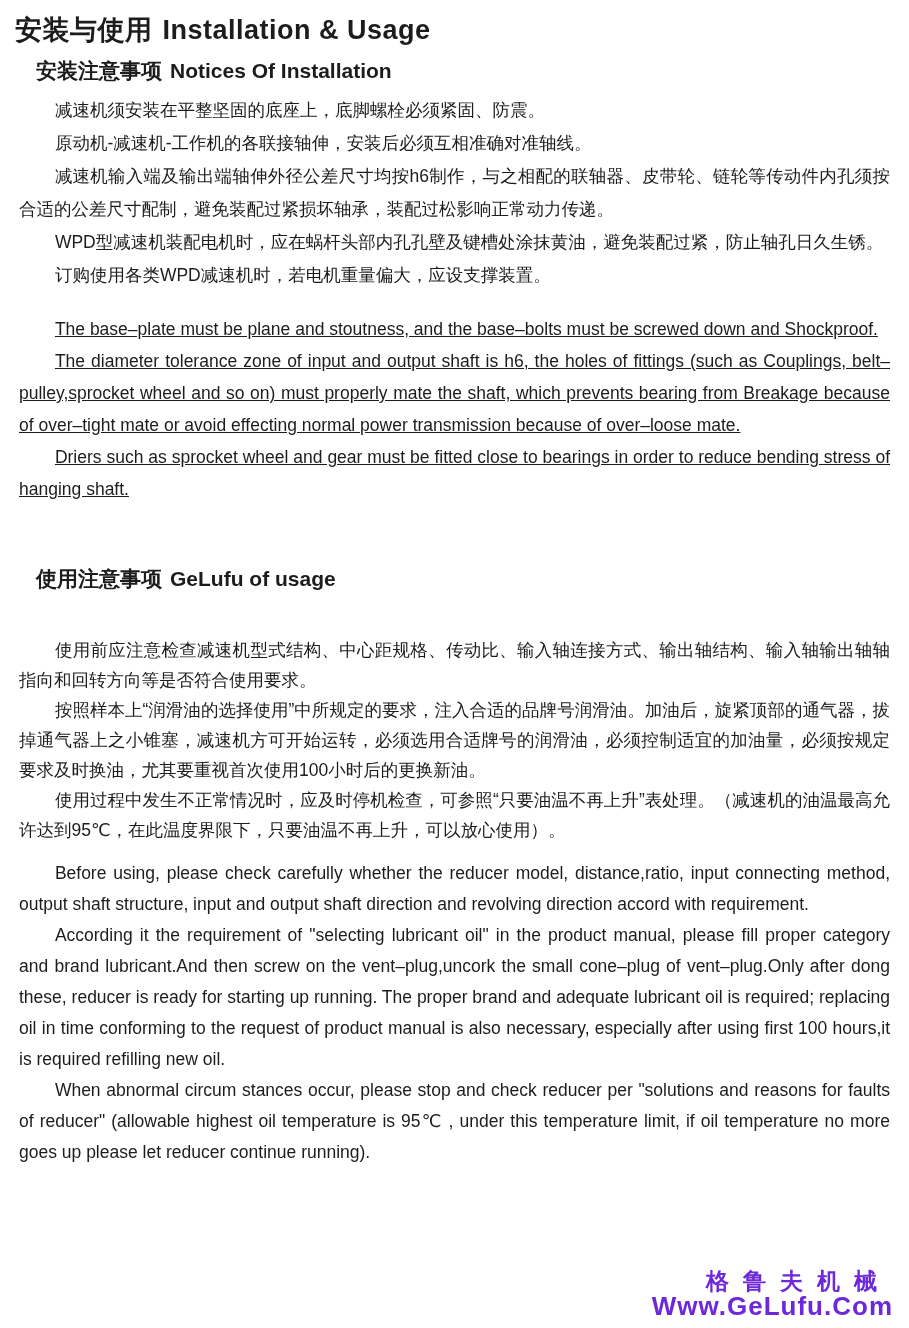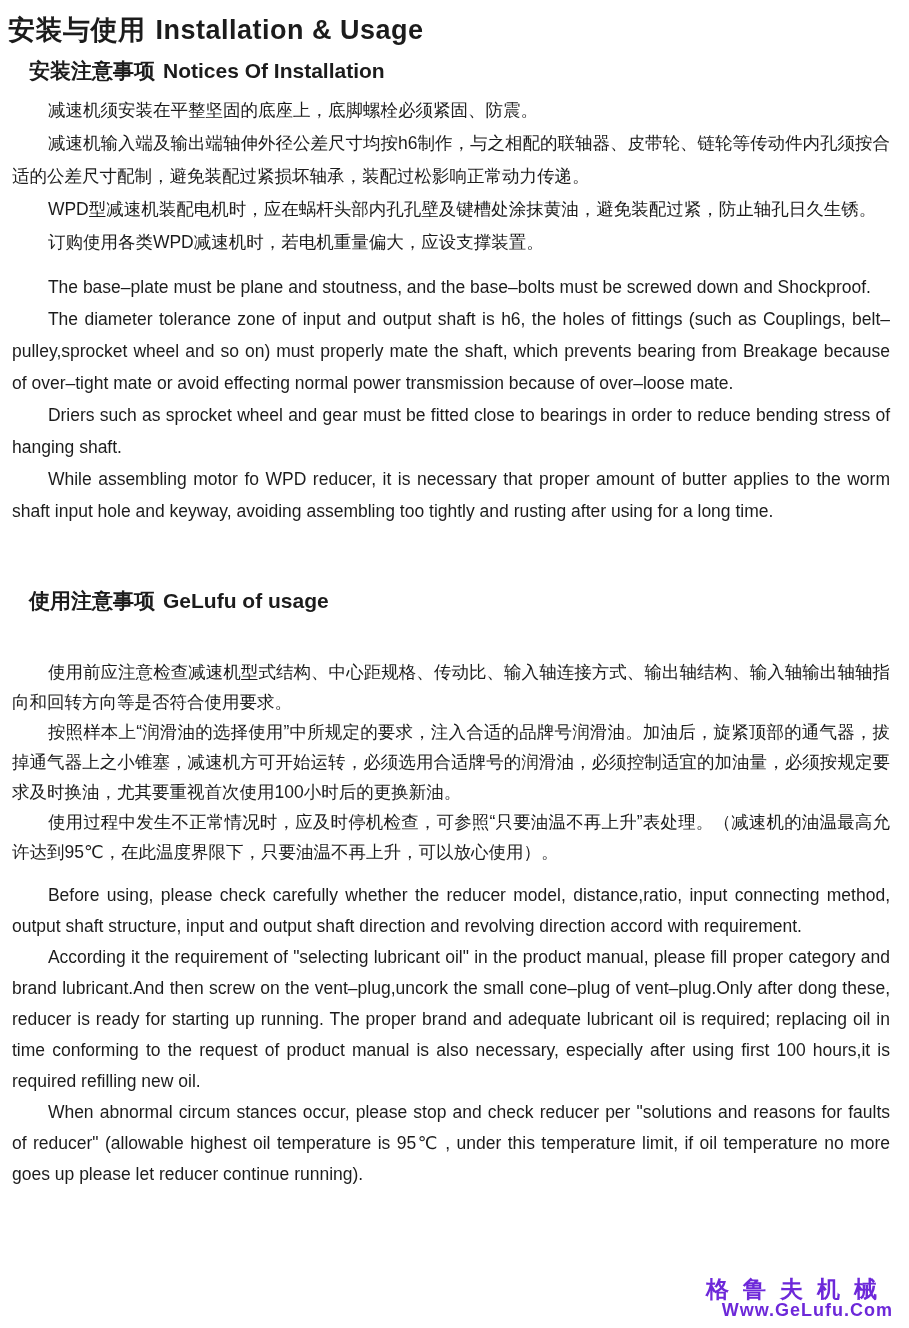--- a/index.html
+++ b/index.html
@@ -10,21 +10,21 @@
     height: 1328px;
     overflow: hidden;
     background: #ffffff;
     color: #1c1c1c;
     font-family: "Liberation Sans", "DejaVu Sans", sans-serif;
   }
   .page {
     position: relative;
     width: 909px;
     height: 1328px;
-    padding: 12px 19px 0 12px;
+    padding: 12px 19px 0 19px;
     border-radius: 9px;
   }
   .doc-title {
     margin-left: -4px;
     font-size: 27px;
     font-weight: bold;
     letter-spacing: 0.5px;
   }
   .doc-title .en-part { margin-left: 10px; }
   .section-heading {
@@ -35,65 +35,65 @@
   .section-heading .en-part { margin-left: 8px; }
   .heading-1 { margin-top: 9px; }
   .heading-2 { margin-top: 60px; }
   .para {
     font-size: 17.5px;
     text-indent: 2.05em;
     text-align: justify;
   }
   .cn-block-1 { margin-top: 9px; }
   .cn-block-1 .para { line-height: 33px; }
-  .en-block-1 { margin-top: 12px; }
+  .en-block-1 { margin-top: 21px; text-decoration: underline; }
   .en-block-1 .para { line-height: 32px; }
   .cn-block-2 { margin-top: 42px; }
   .cn-block-2 .para { line-height: 30px; }
   .en-block-2 { margin-top: 13px; }
   .en-block-2 .para { line-height: 31px; }
   .watermark {
     position: absolute;
     right: 16px;
     bottom: 8px;
     text-align: right;
     font-weight: bold;
     line-height: 1.05;
   }
   .watermark .brand-cn {
     font-size: 23px;
     letter-spacing: 14px;
     padding-right: 2px;
   }
   .watermark .brand-url {
-    font-size: 18px;
+    font-size: 26px;
     letter-spacing: 1px;
   }
 </style>
 </head>
 <body style="color: rgb(28, 28, 28); background: rgb(255, 255, 255);">
 
 <div class="page">
 
   <h1 class="doc-title"><span>安装与使用</span><span class="en-part">Installation &amp; Usage</span></h1>
 
   <h2 class="section-heading heading-1"><span>安装注意事项</span><span class="en-part">Notices Of Installation</span></h2>
 
   <div class="cn-block-1">
     <p class="para">减速机须安装在平整坚固的底座上，底脚螺栓必须紧固、防震。</p>
+    <p class="para">原动机-减速机-工作机的各联接轴伸，安装后必须互相准确对准轴线。</p>
     <p class="para">减速机输入端及输出端轴伸外径公差尺寸均按h6制作，与之相配的联轴器、皮带轮、链轮等传动件内孔须按合适的公差尺寸配制，避免装配过紧损坏轴承，装配过松影响正常动力传递。</p>
     <p class="para">WPD型减速机装配电机时，应在蜗杆头部内孔孔壁及键槽处涂抹黄油，避免装配过紧，防止轴孔日久生锈。</p>
     <p class="para">订购使用各类WPD减速机时，若电机重量偏大，应设支撑装置。</p>
   </div>
 
   <div class="en-block-1">
     <p class="para">The base–plate must be plane and stoutness, and the base–bolts must be screwed down and Shockproof.</p>
     <p class="para">The diameter tolerance zone of input and output shaft is h6, the holes of fittings (such as Couplings, belt–pulley,sprocket wheel and so on) must properly mate the shaft, which prevents bearing from Breakage because of over–tight mate or avoid effecting normal power transmission because of over–loose mate.</p>
     <p class="para">Driers such as sprocket wheel and gear must be fitted close to bearings in order to reduce bending stress of hanging shaft.</p>
-    <p class="para">While assembling motor fo WPD reducer, it is necessary that proper amount of butter applies to the worm shaft input hole and keyway, avoiding assembling too tightly and rusting after using for a long time.</p>
   </div>
 
   <h2 class="section-heading heading-2"><span>使用注意事项</span><span class="en-part">GeLufu of usage</span></h2>
 
   <div class="cn-block-2">
     <p class="para">使用前应注意检查减速机型式结构、中心距规格、传动比、输入轴连接方式、输出轴结构、输入轴输出轴轴指向和回转方向等是否符合使用要求。</p>
     <p class="para">按照样本上“润滑油的选择使用”中所规定的要求，注入合适的品牌号润滑油。加油后，旋紧顶部的通气器，拔掉通气器上之小锥塞，减速机方可开始运转，必须选用合适牌号的润滑油，必须控制适宜的加油量，必须按规定要求及时换油，尤其要重视首次使用100小时后的更换新油。</p>
     <p class="para">使用过程中发生不正常情况时，应及时停机检查，可参照“只要油温不再上升”表处理。（减速机的油温最高允许达到95℃，在此温度界限下，只要油温不再上升，可以放心使用）。</p>
   </div>
 

